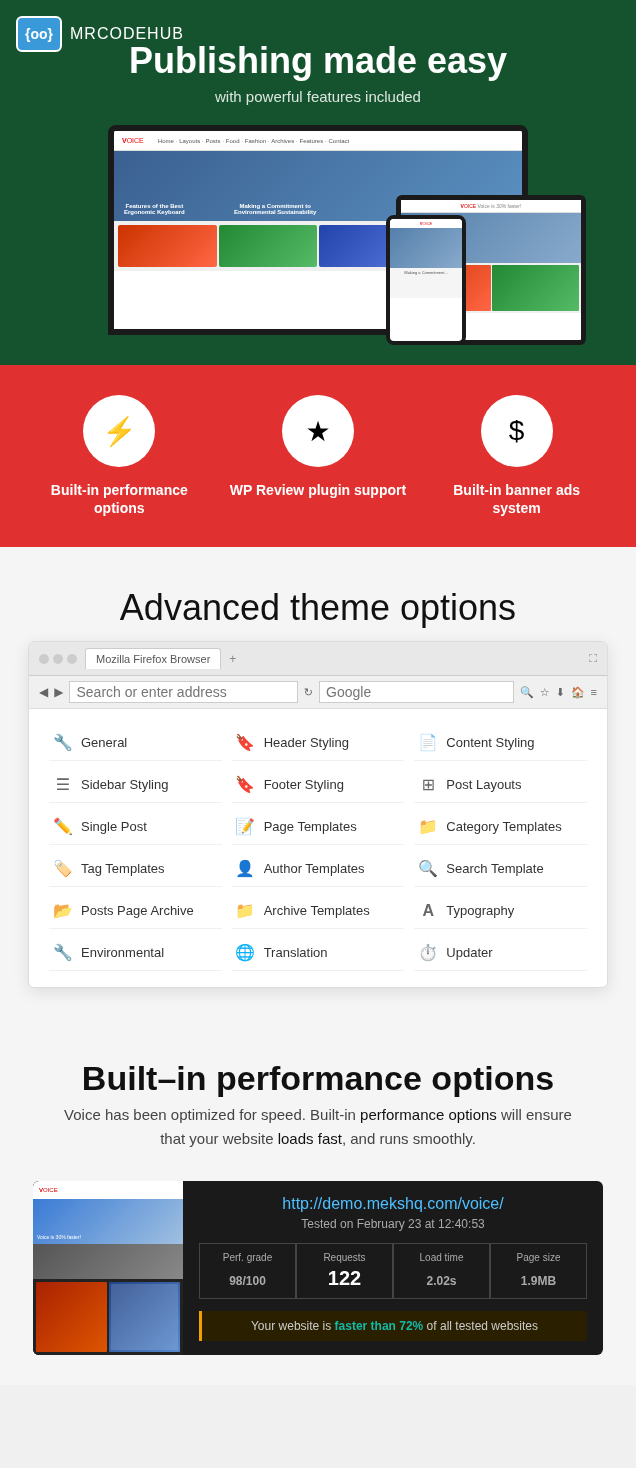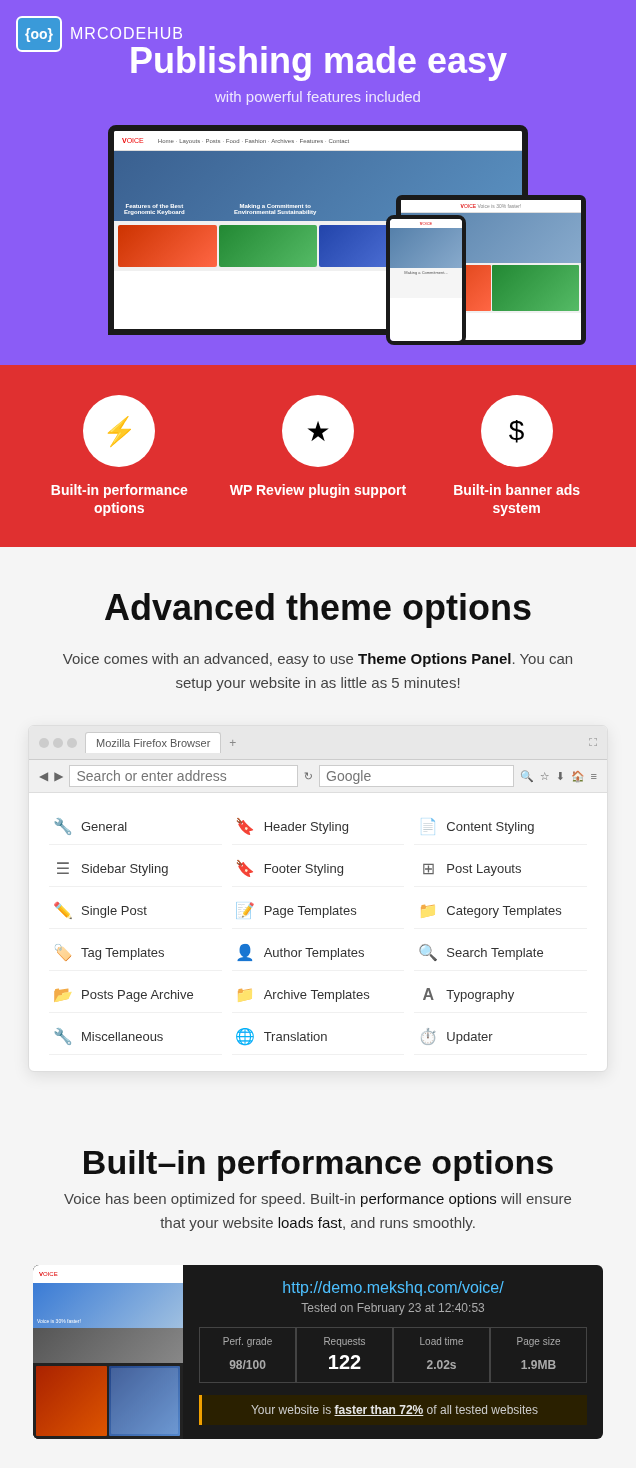--- a/index.html
+++ b/index.html
@@ -1,20 +1,20 @@
 <!DOCTYPE html>
 <html><head>
   <meta charset="utf-8">
   <style>
     * { box-sizing: border-box; margin: 0; padding: 0; }
     body { font-family: Arial, sans-serif; width: 636px; background: #f0f0f0; }
 
     
     .hero {
-      background: #8b5cf6;
+      background: #14532d;
       padding: 20px;
       text-align: center;
       position: relative;
     }
     .hero-logo {
       display: flex;
       align-items: center;
       gap: 8px;
       position: absolute;
       top: 16px;
@@ -152,23 +152,23 @@
     }
 
     
     .ato-section {
       background: #f5f5f5;
       padding: 40px 20px 30px;
       text-align: center;
     }
     .ato-title {
       font-size: 36px;
-      font-weight: 700;
+      font-weight: 400;
       color: #111;
-      margin-bottom: 18px;
+      margin-bottom: 12px;
     }
     .ato-desc {
       color: #444;
       font-size: 15px;
       line-height: 1.6;
       max-width: 520px;
       margin: 0 auto 30px;
     }
     .ato-desc strong {
       font-weight: bold;
@@ -364,23 +364,22 @@
       color: #aaa;
     }
     .speed-message {
       background: #2a2000;
       border-left: 3px solid #f0a000;
       padding: 8px 10px;
       font-size: 12px;
       color: #ccc;
     }
     .speed-message strong {
-      color: #e5e5e5;
+      color: #14b8a6;
       font-weight: bold;
-      text-decoration: underline;
     }
     .speed-metric-value.green {
       color: #50d050;
     }
   </style>
 </head>
 <body>
 
 <section class="hero">
   <div class="hero-logo">
@@ -444,23 +443,20 @@
   <div class="feature-item">
     <div class="feature-icon-circle">
       <span>$</span>
     </div>
     <div class="feature-label">Built-in banner ads system</div>
   </div>
 </section>
 
 <section class="ato-section">
   <h2 class="ato-title">Advanced theme options</h2>
-  <p class="ato-desc">
-    <span>Voice comes with an advanced, easy to use </span><strong>Theme Options Panel</strong><span>. You can setup your website in as little as 5 minutes!</span>
-  </p>
 
   <div class="browser-mockup">
     <div class="browser-bar">
       <div class="browser-dots">
         <div class="browser-dot"></div>
         <div class="browser-dot"></div>
         <div class="browser-dot"></div>
       </div>
       <div class="browser-tab">Mozilla Firefox Browser</div>
       <span style="font-size:12px;color:#888;">+</span>
@@ -541,21 +537,21 @@
           <span class="option-icon">📁</span>
           <span>Archive Templates</span>
         </div>
         <div class="option-item">
           <span class="option-icon" style="font-weight:bold;font-size:16px;">A</span>
           <span>Typography</span>
         </div>
 
         <div class="option-item">
           <span class="option-icon">🔧</span>
-          <span>Miscellaneous</span>
+          <span>Environmental</span>
         </div>
         <div class="option-item">
           <span class="option-icon">🌐</span>
           <span>Translation</span>
         </div>
         <div class="option-item">
           <span class="option-icon">⏱️</span>
           <span>Updater</span>
         </div>
       </div>

